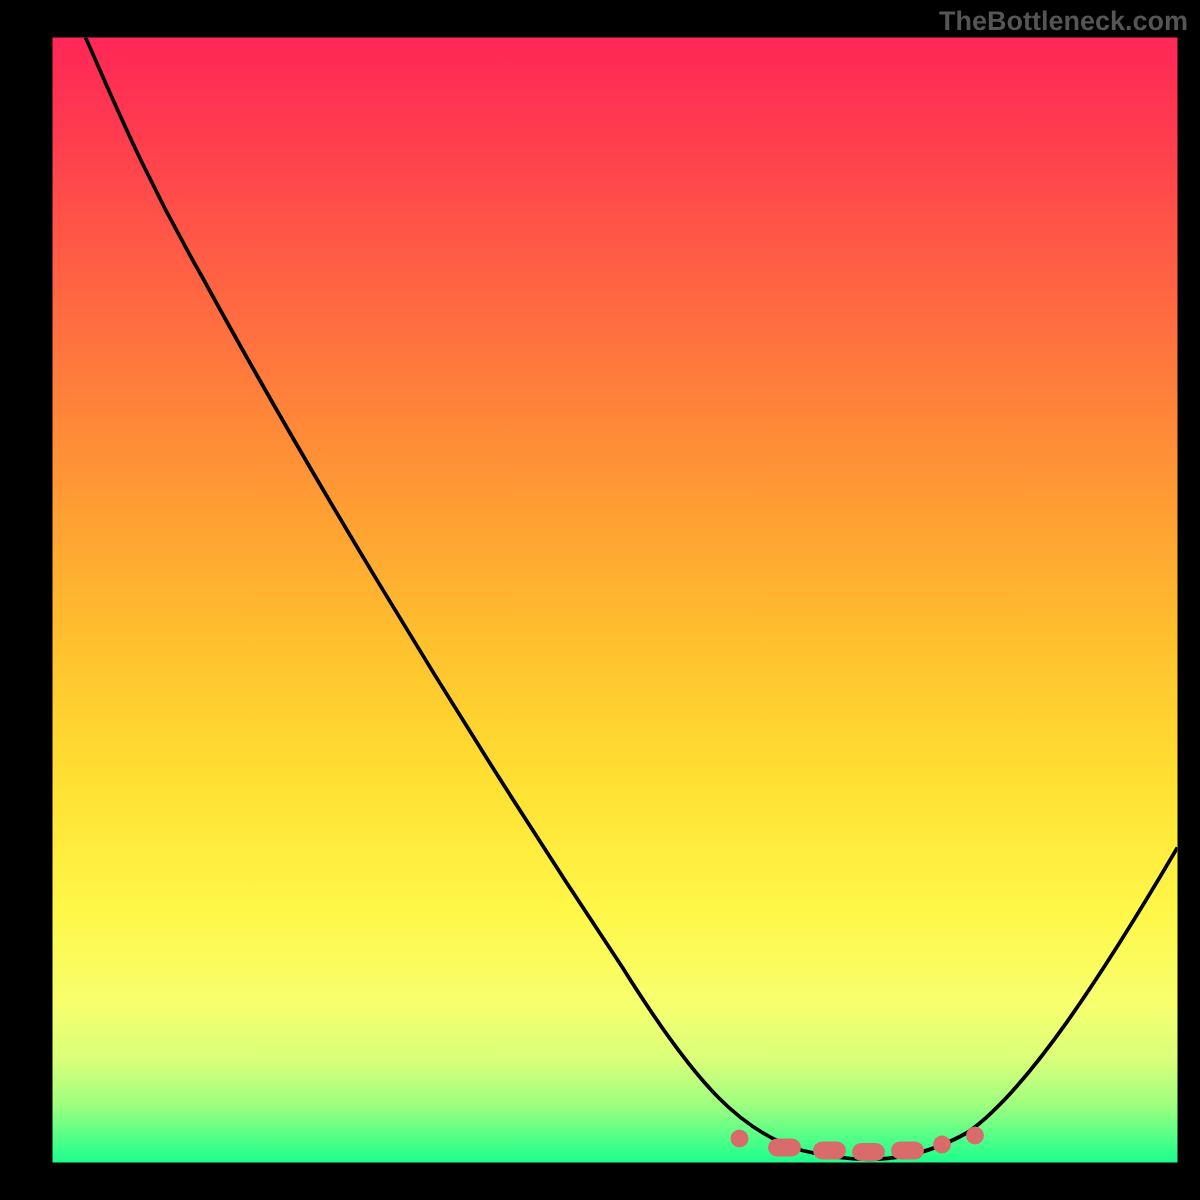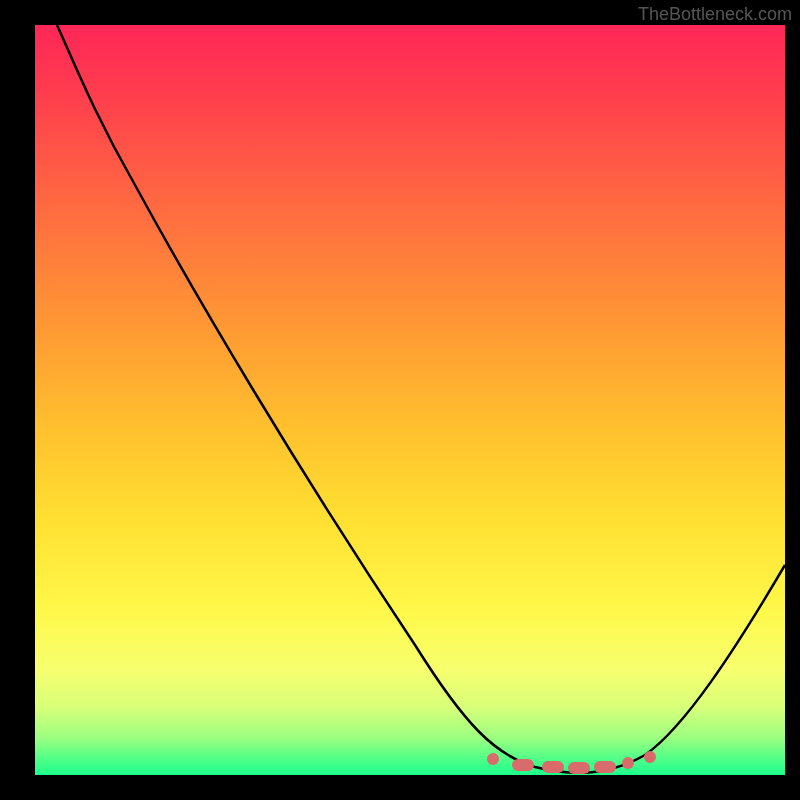--- a/index.html
+++ b/index.html
@@ -10,21 +10,21 @@
     font-family: Arial, sans-serif;
     position: relative;
     overflow: hidden;
   }
   .watermark {
     position: absolute;
     top: 4px;
     right: 8px;
     color: #555;
     font-size: 18px;
-    font-weight: 400;
+    font-weight: 700;
     z-index: 10;
   }
   .plot-area {
     position: absolute;
     left: 35px;
     top: 25px;
     width: 750px;
     height: 750px;
   }
   .gradient-bg {

